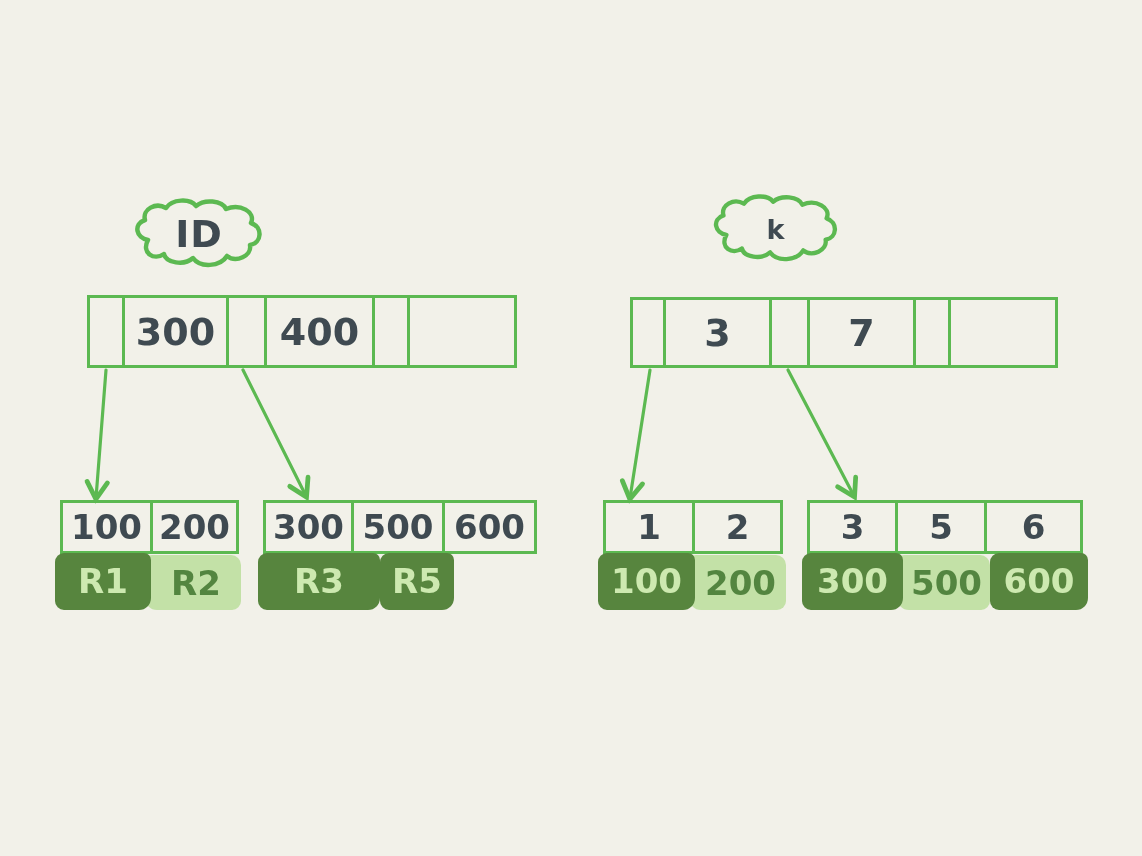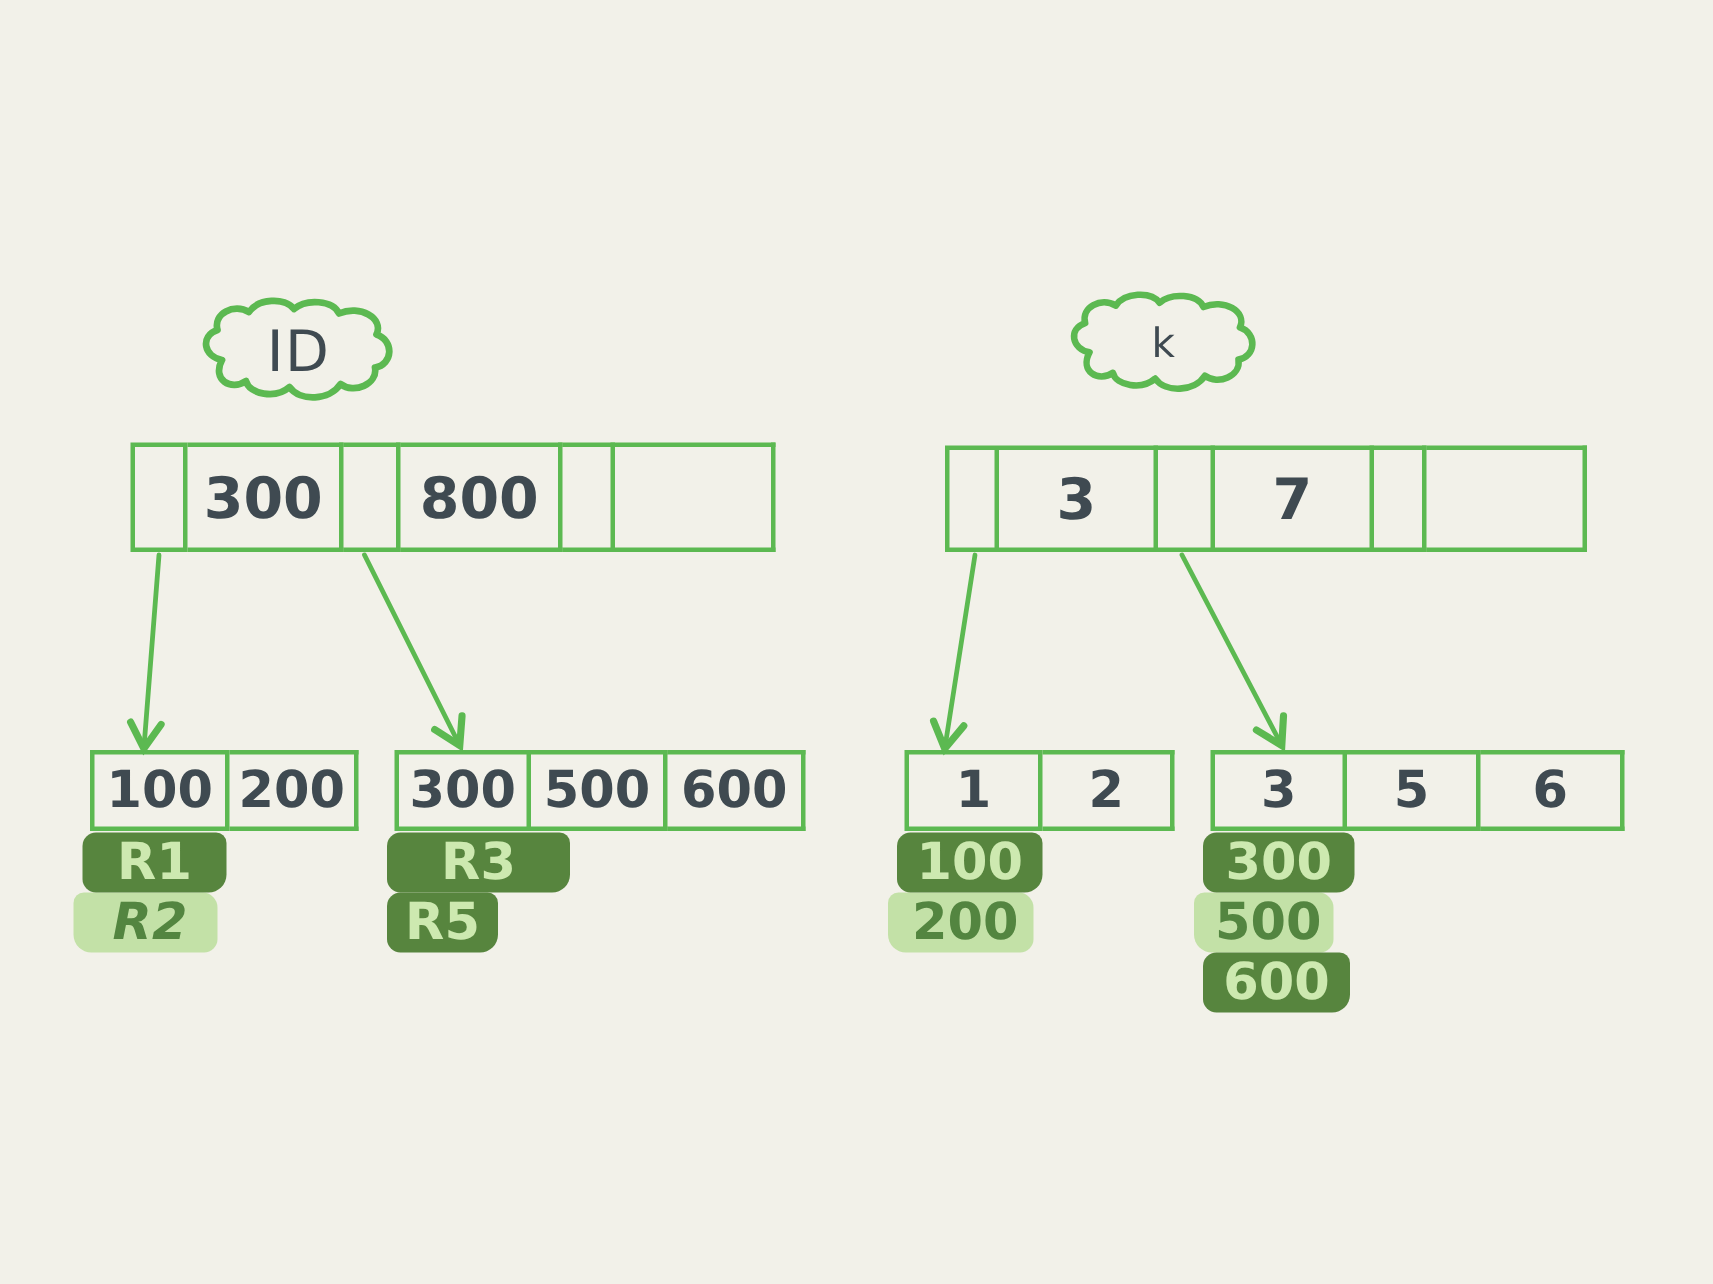--- a/index.html
+++ b/index.html
@@ -15,34 +15,34 @@
   body{background:var(--background);font-family:"DejaVu Sans", sans-serif;}
   .canvas{
     position:relative;width:1142px;height:856px;background:var(--background);
     overflow:hidden;
   }
   
   .cloud{position:absolute;}
   .cloud path{fill:none;stroke:var(--stroke-green);stroke-width:4.5;stroke-linejoin:round;stroke-linecap:round;}
   .cloud-label{
     position:absolute;display:flex;align-items:center;justify-content:center;
-    color:var(--ink);font-weight:normal;letter-spacing:1px;
+    color:var(--ink);font-weight:bold;letter-spacing:1px;
   }
   
   .bar{position:absolute;display:flex;}
   .cell{
     box-sizing:border-box;border:3px solid var(--stroke-green);border-left-width:0;
     display:flex;align-items:center;justify-content:center;
     color:var(--ink);font-weight:bold;
   }
   .cell:first-child{border-left-width:3px;}
   .root-cell{font-size:38px;}
   .key-cell{font-size:34px;}
   
-  .vals{position:absolute;display:flex;align-items:flex-start;flex-direction:column;}
+  .vals{position:absolute;display:flex;align-items:flex-end;}
   .rblock{
     box-sizing:border-box;height:100%;
     display:flex;align-items:center;justify-content:center;
     font-size:34px;font-weight:bold;
   }
   .rblock.tone-dark{
     background:var(--dark-green);color:var(--text-on-dark);
     border-radius:9px 7px 12px 9px;height:104%;z-index:2;
   }
   .rblock.tone-light{
@@ -62,32 +62,32 @@
              C80,5 98,6 102,15 C116,9 132,18 127,29 C139,33 138,49 126,51
              C128,62 112,69 103,62 C96,73 76,74 69,64 C60,72 42,69 40,60
              C30,67 17,59 24,46 Z"></path>
   </svg>
   <div class="cloud-label" style="left:124px;top:196px;width:150px;height:76px;font-size:38px;">ID</div>
 
   <div class="bar" style="left:87px;top:295px;height:73px;">
     <div class="cell root-cell" style="width:38px;"></div>
     <div class="cell root-cell" style="width:104px;">300</div>
     <div class="cell root-cell" style="width:38px;"></div>
-    <div class="cell root-cell" style="width:108px;">800</div>
+    <div class="cell root-cell" style="width:108px;">400</div>
     <div class="cell root-cell" style="width:35px;"></div>
     <div class="cell root-cell" style="width:107px;"></div>
   </div>
 
   <div class="bar" style="left:60px;top:500px;height:54px;">
     <div class="cell key-cell" style="width:93px;">100</div>
     <div class="cell key-cell" style="width:86px;">200</div>
   </div>
   <div class="vals" style="left:55px;top:555px;height:55px;">
     <div class="rblock tone-dark" style="width:96px;">R1</div>
-    <div class="rblock tone-light" style="width:96px;font-style:italic;">R2</div>
+    <div class="rblock tone-light" style="width:96px;">R2</div>
   </div>
 
   <div class="bar" style="left:263px;top:500px;height:54px;">
     <div class="cell key-cell" style="width:91px;">300</div>
     <div class="cell key-cell" style="width:91px;">500</div>
     <div class="cell key-cell" style="width:92px;">600</div>
   </div>
   <div class="vals" style="left:258px;top:555px;height:55px;">
     <div class="rblock tone-dark" style="width:122px;">R3</div>
     <div class="rblock tone-dark" style="width:74px;">R5</div>

